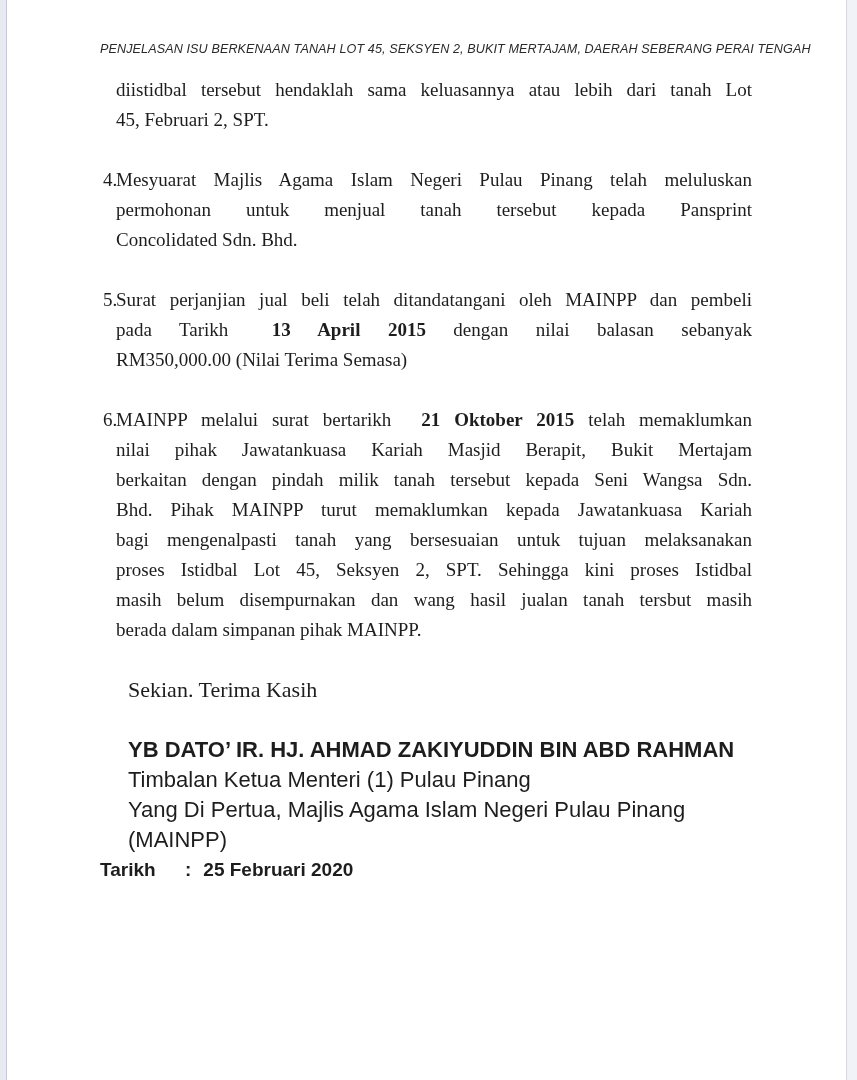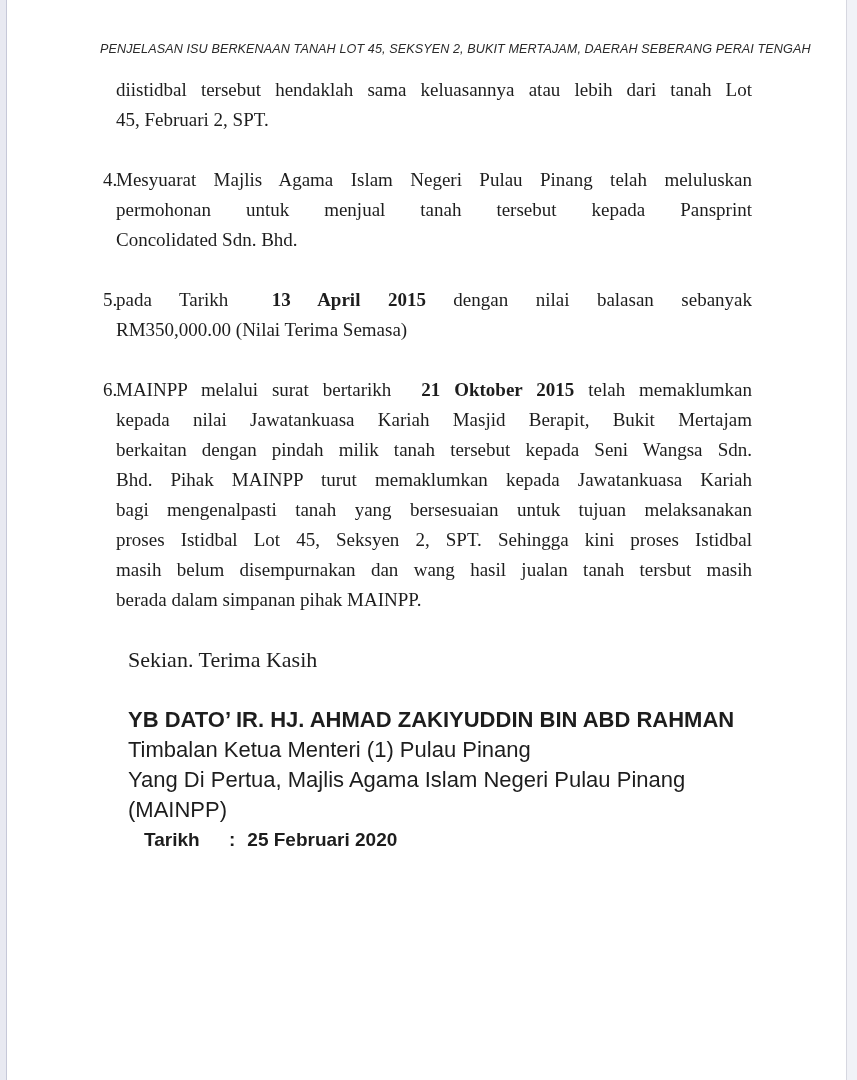--- a/index.html
+++ b/index.html
@@ -41,21 +41,21 @@
     font-size:19px;line-height:30px;height:30px;
     text-align:left;overflow:hidden;white-space:nowrap;
   }
   .tl.jy{
     text-align:justify;text-align-last:justify;white-space:normal;
   }
   .tl .bold{font-weight:bold;margin-left:16px;}
   .sig-line{font-size:22px;line-height:30px;margin-left:28px;}
   .sig-name{font-weight:bold;}
   .date-row{font-size:19px;line-height:30px;font-weight:bold;}
-  .date-label{display:inline-block;width:85px;margin-left:44px;}
+  .date-label{display:inline-block;width:85px;}
   .date-value{margin-left:12px;}
 </style>
 </head>
 <body>
 
 <div class="edge-left"></div>
 <div class="edge-right"></div>
 
 <div class="doc">
 
@@ -71,30 +71,31 @@
     <div>
         <div class="tl jy"><span>Mesyuarat Majlis Agama Islam Negeri Pulau Pinang telah meluluskan</span></div>
         <div class="tl jy"><span>permohonan untuk menjual tanah tersebut kepada Pansprint</span></div>
         <div class="tl"><span>Concolidated Sdn. Bhd.</span></div>
       </div>
   </div>
 
   <div class="block indented">
     <span class="num">5.</span>
     <div>
+        <div class="tl jy"><span>Surat perjanjian jual beli telah ditandatangani oleh MAINPP dan pembeli</span></div>
         <div class="tl jy"><span>pada Tarikh </span><span class="bold">13 April 2015</span><span> dengan nilai balasan sebanyak</span></div>
         <div class="tl"><span>RM350,000.00 (Nilai Terima Semasa)</span></div>
       </div>
   </div>
 
   <div class="block indented">
     <span class="num">6.</span>
     <div>
         <div class="tl jy"><span>MAINPP melalui surat bertarikh </span><span class="bold">21 Oktober 2015</span><span> telah memaklumkan</span></div>
-        <div class="tl jy"><span>kepada nilai Jawatankuasa Kariah Masjid Berapit, Bukit Mertajam</span></div>
+        <div class="tl jy"><span>nilai pihak Jawatankuasa Kariah Masjid Berapit, Bukit Mertajam</span></div>
         <div class="tl jy"><span>berkaitan dengan pindah milik tanah tersebut kepada Seni Wangsa Sdn.</span></div>
         <div class="tl jy"><span>Bhd. Pihak MAINPP turut memaklumkan kepada Jawatankuasa Kariah</span></div>
         <div class="tl jy"><span>bagi mengenalpasti tanah yang bersesuaian untuk tujuan melaksanakan</span></div>
         <div class="tl jy"><span>proses Istidbal Lot 45, Seksyen 2, SPT. Sehingga kini proses Istidbal</span></div>
         <div class="tl jy"><span>masih belum disempurnakan dan wang hasil jualan tanah tersbut masih</span></div>
         <div class="tl"><span>berada dalam simpanan pihak MAINPP.</span></div>
       </div>
   </div>
 
   <div class="block sig-line">Sekian. Terima Kasih</div>

